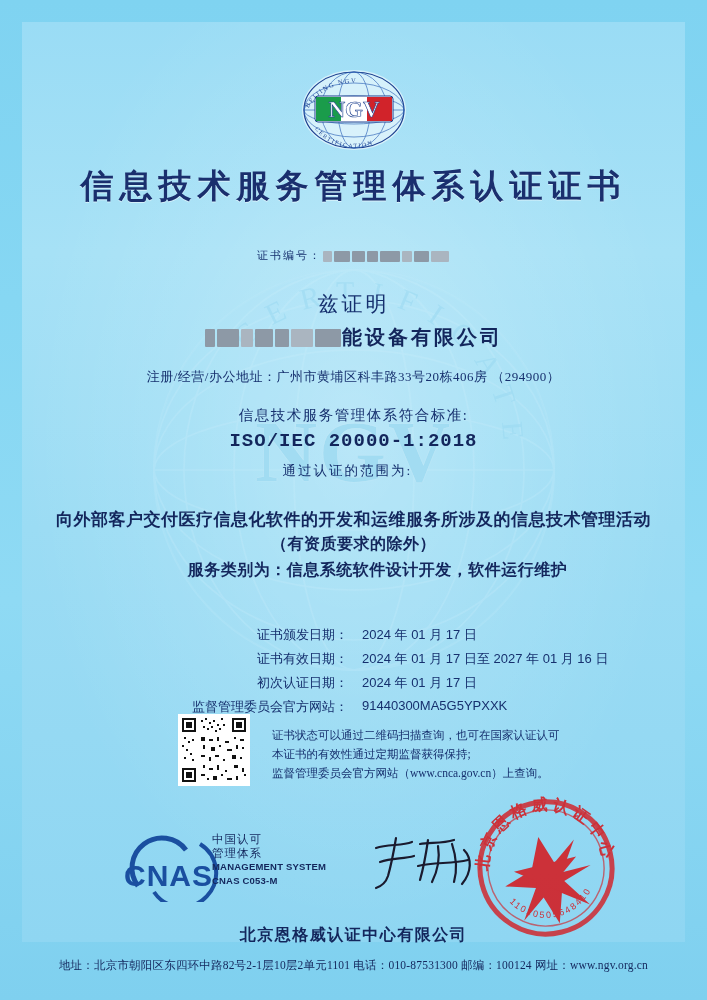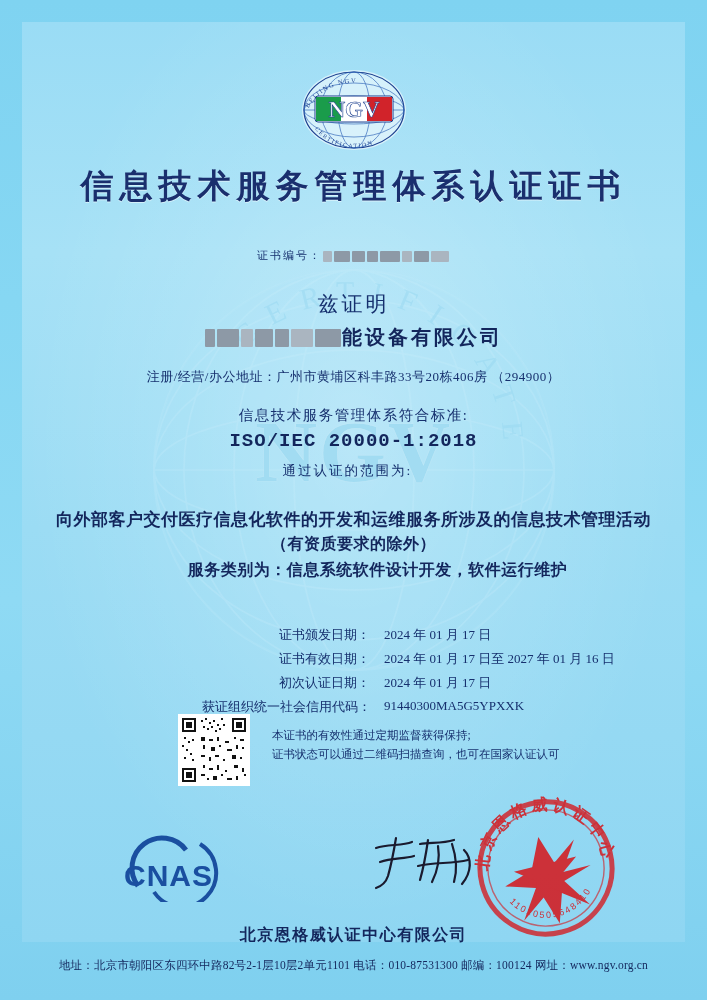--- a/index.html
+++ b/index.html
@@ -207,24 +207,24 @@
     font-weight: bold;
     font-size: 16px;
     letter-spacing: 0.5px;
     color: #13265c;
     padding-left: 48px;
   }
 
   
   .dates {
     position: absolute;
-    left: 202px;
+    left: 180px;
     top: 626px;
     width: 430px;
-    font-family: Liberation Serif, serif;
+    font-family: Liberation Sans, sans-serif;
     font-size: 13px;
     color: #16306e;
   }
   .drow { display: flex; margin-bottom: 6px; }
   .dlbl { width: 168px; text-align: right; padding-right: 14px; white-space: nowrap; }
   .dval { white-space: nowrap; }
 
   
   .qr {
     position: absolute;
@@ -396,21 +396,21 @@
     </div>
     <div class="drow">
       <div class="dlbl">证书有效日期：</div>
       <div class="dval">2024 年 01 月 17 日至 2027 年 01 月 16 日</div>
     </div>
     <div class="drow">
       <div class="dlbl">初次认证日期：</div>
       <div class="dval">2024 年 01 月 17 日</div>
     </div>
     <div class="drow">
-      <div class="dlbl">获证组织统一社会信用代码：</div>
+      <div class="dlbl">监督管理委员会官方网站：</div>
       <div class="dval">91440300MA5G5YPXXK</div>
     </div>
   </div>
 
   <svg class="qr" viewBox="0 0 33 33" shape-rendering="crispEdges">
     <rect width="33" height="33" fill="#ffffff"></rect>
     <g fill="#111111">
       <rect x="1" y="1" width="7" height="1"></rect>
         <rect x="1" y="7" width="7" height="1"></rect>
       <rect x="1" y="1" width="1" height="7"></rect>
@@ -474,33 +474,40 @@
         <rect x="13" y="30" width="1" height="1"></rect>
       <rect x="16" y="29" width="2" height="2"></rect>
         <rect x="20" y="28" width="1" height="1"></rect>
       <rect x="23" y="30" width="2" height="1"></rect>
         <rect x="27" y="29" width="1" height="2"></rect>
       <rect x="31" y="28" width="1" height="1"></rect>
     </g>
   </svg>
 
   <div class="note">
+    <div>证书状态可以通过二维码扫描查询，也可在国家认证认可</div>
     <div>本证书的有效性通过定期监督获得保持;</div>
-    <div>证书状态可以通过二维码扫描查询，也可在国家认证认可</div>
+    <div>监督管理委员会官方网站（www.cnca.gov.cn）上查询。</div>
   </div>
 
   <svg class="cnas" viewBox="0 0 240 76">
     <g fill="none" stroke="#1a4fa0" stroke-width="5">
       <path d="M 30,60 A 30,30 0 1 1 78,24"></path>
     </g>
     <g fill="none" stroke="#1a4fa0" stroke-width="4">
       <path d="M 46,66 A 34,34 0 1 0 92,18"></path>
     </g>
     <text x="16" y="60" font-family="Liberation Sans, sans-serif" font-weight="bold" font-size="30" fill="#1a4fa0" letter-spacing="1">CNAS</text>
   </svg>
+  <div class="cnas-text">
+    <div class="l1">中国认可</div>
+    <div class="l2">管理体系</div>
+    <div class="l3">MANAGEMENT SYSTEM</div>
+    <div class="l4">CNAS C053-M</div>
+  </div>
 
   <svg class="signature" viewBox="0 0 110 62">
     <g fill="none" stroke="#1a1a2e" stroke-width="2.2" stroke-linecap="round">
       <path d="M8,16 C20,12 34,14 44,10"></path>
       <path d="M28,6 C26,18 24,30 20,44 C18,50 14,54 8,56"></path>
       <path d="M12,30 C24,26 36,27 46,24"></path>
       <path d="M52,12 C62,10 74,12 86,8"></path>
       <path d="M60,8 C58,22 56,34 52,48"></path>
       <path d="M70,14 C72,26 70,38 64,50"></path>
       <path d="M84,12 C88,24 90,36 86,50"></path>

